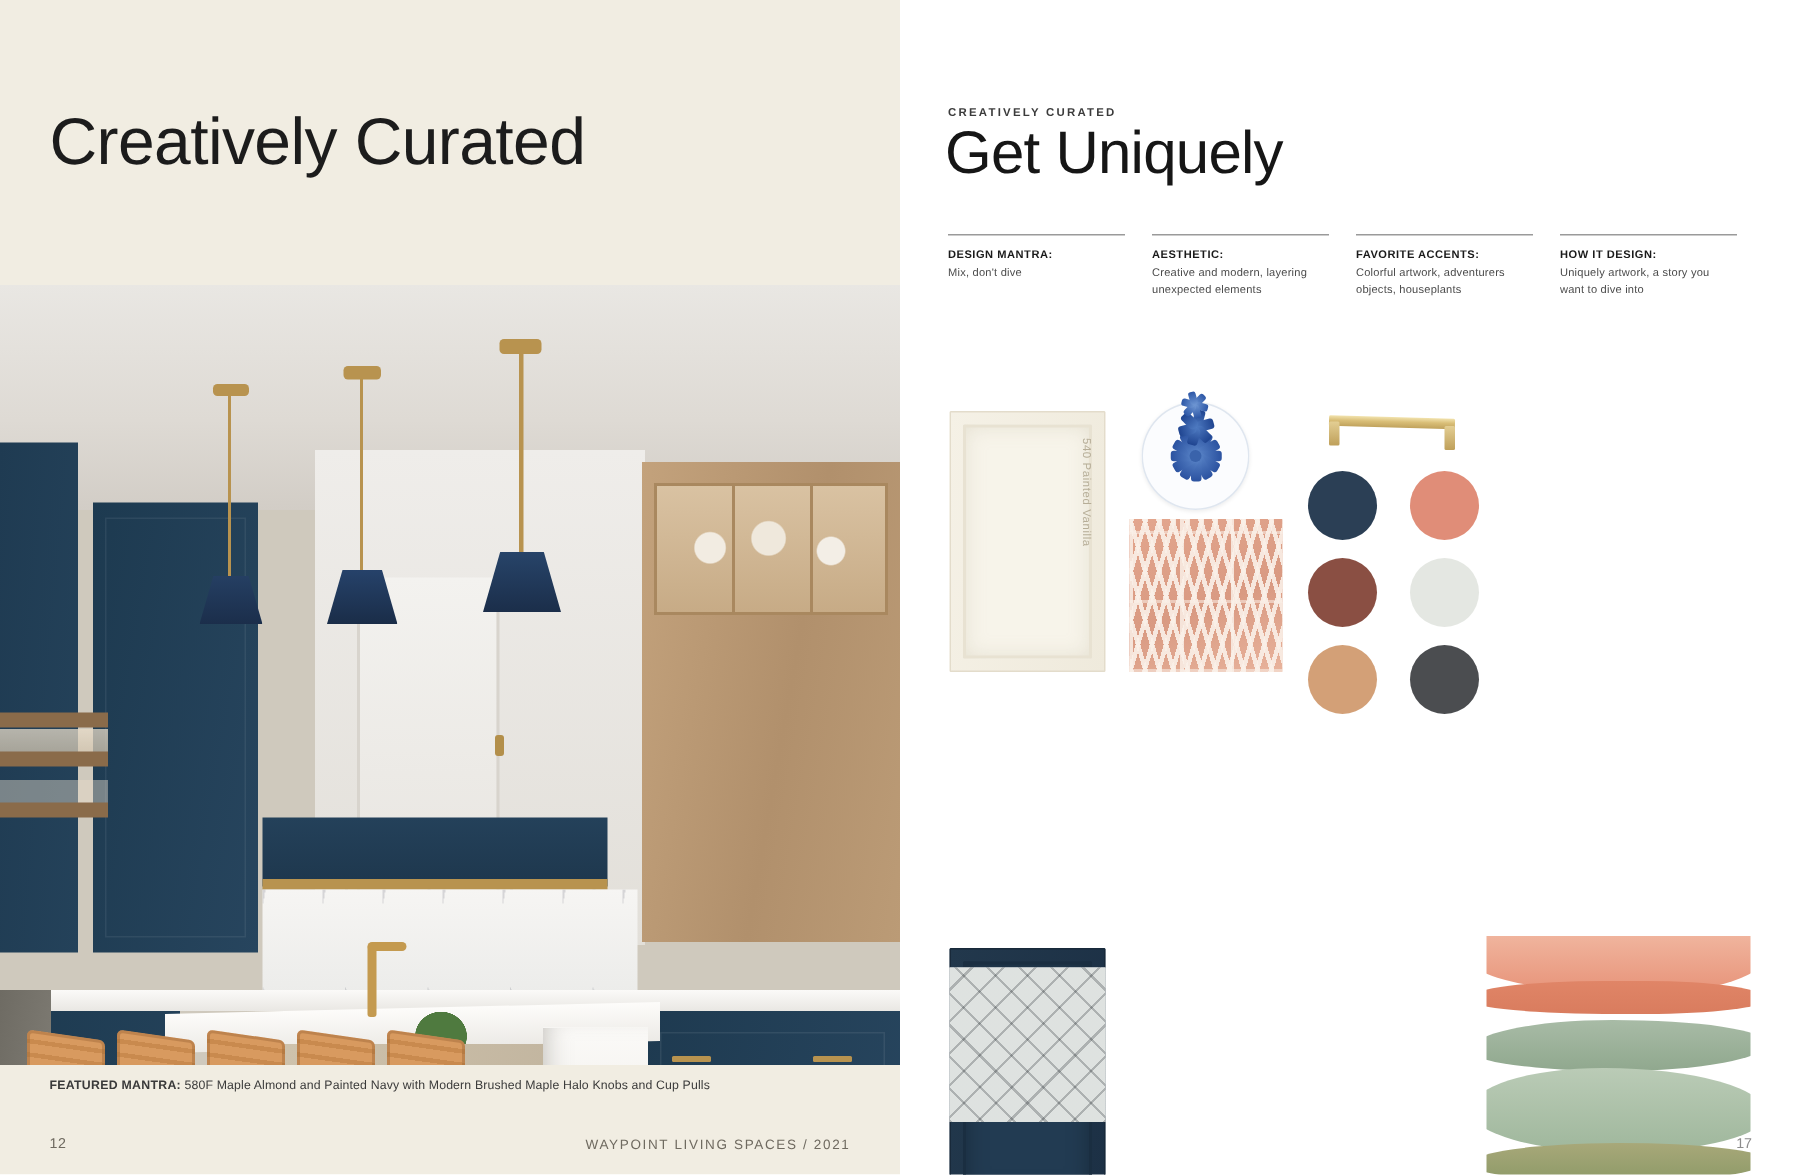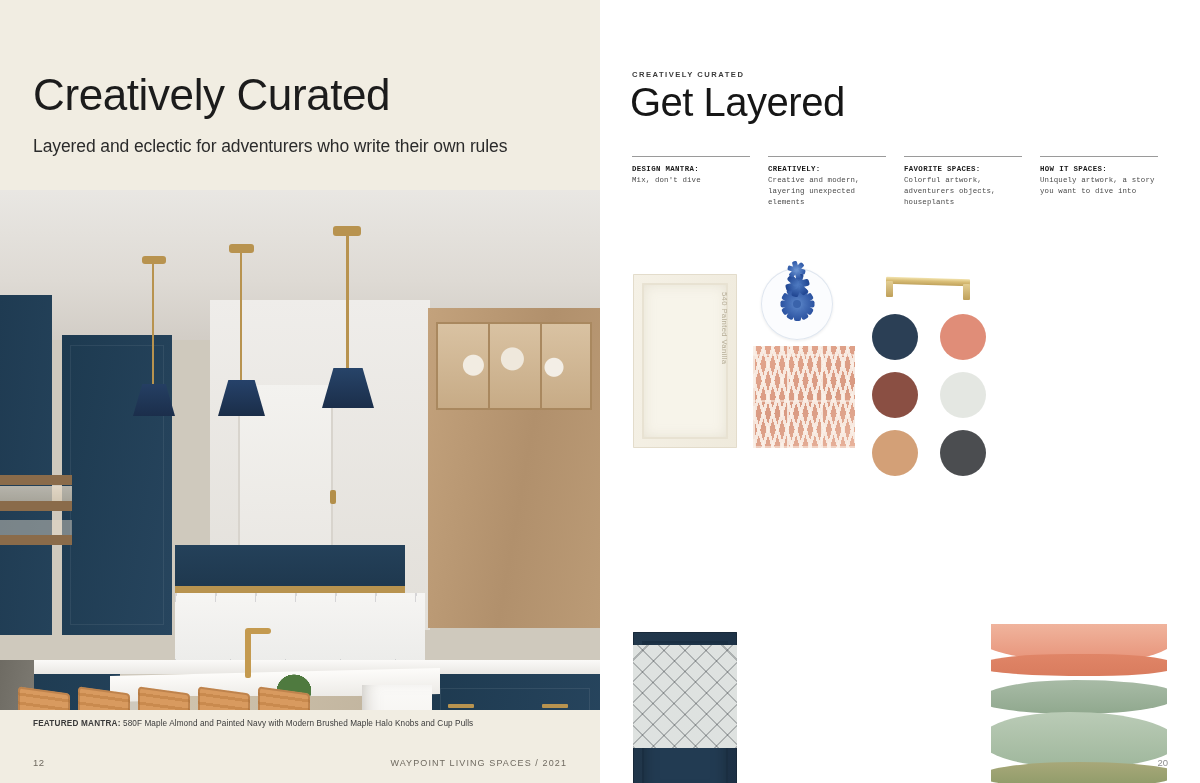--- a/index.html
+++ b/index.html
@@ -138,21 +138,21 @@
   .r-eyebrow {
     position:absolute; left:32px; top:70px;
     font-size:7.6px; letter-spacing:1.5px; font-weight:600; color:#3b3b3b;
   }
   .r-title {
     position:absolute; left:30px; top:80px;
     font-size:40px; font-weight:300; color:#161616; letter-spacing:-.5px;
   }
 
   .facts { position:absolute; left:32px; top:156px; width:538px; display:flex; gap:18px; }
-  .fact { width:118px;font-family:Liberation Mono, monospace; }
+  .fact { width:118px; }
   .fact .rule { height:1px; background:#9a9a9a; margin-bottom:8px; }
   .fact .f-label { font-size:7.4px; font-weight:700; letter-spacing:.35px; color:#1a1a1a; margin-bottom:2px; }
   .fact .f-text { font-size:7.4px; line-height:1.5; color:#4a4a4a; letter-spacing:.15px; }
 
   
   .tile { position:absolute; overflow:hidden; }
 
   
   .door { border-radius:1px; position:relative; }
   .door .inner { position:absolute; inset:9px; border-radius:1px; }
@@ -225,21 +225,20 @@
 </style>
 </head>
 <body>
 
 <div class="spread">
 
   <div class="page-left">
 
     <div class="left-head">
       <div class="title-big">Creatively Curated</div>
-      <div class="title-sub">Layered and eclectic for adventurers who write their own rules</div>
     </div>
 
     <div class="kitchen">
       <div class="k-layer k-ceiling"></div>
       <div class="k-layer k-wall-white"></div>
       <div class="k-layer k-door"></div>
       <div class="k-layer k-doorknob"></div>
 
       <div class="k-layer k-navy-a"></div>
       <div class="k-layer k-navy-b"></div>
@@ -313,41 +312,41 @@
 
     <div class="left-foot-row">
       <div class="pg">12</div>
       <div class="brandline">WAYPOINT LIVING SPACES / 2021</div>
     </div>
   </div>
 
   <div class="page-right">
 
     <div class="r-eyebrow">CREATIVELY CURATED</div>
-    <div class="r-title">Get Layered</div>
+    <div class="r-title">Get Uniquely</div>
 
     <div class="facts">
       <div class="fact">
         <div class="rule"></div>
         <div class="f-label">DESIGN MANTRA:</div>
         <div class="f-text">Mix, don't dive</div>
       </div>
       <div class="fact">
         <div class="rule"></div>
-        <div class="f-label">CREATIVELY:</div>
+        <div class="f-label">AESTHETIC:</div>
         <div class="f-text">Creative and modern, layering unexpected elements</div>
       </div>
       <div class="fact">
         <div class="rule"></div>
-        <div class="f-label">FAVORITE SPACES:</div>
+        <div class="f-label">FAVORITE ACCENTS:</div>
         <div class="f-text">Colorful artwork, adventurers objects, houseplants</div>
       </div>
       <div class="fact">
         <div class="rule"></div>
-        <div class="f-label">HOW IT SPACES:</div>
+        <div class="f-label">HOW IT DESIGN:</div>
         <div class="f-text">Uniquely artwork, a story you want to dive into</div>
       </div>
     </div>
 
     <div class="tile door door-vanilla" style="left:33px;top:274px;width:104px;height:174px;">
       <div class="inner"></div>
       <div class="vlabel">540 Painted Vanilla</div>
     </div>
 
     <div class="tile door door-navy" style="left:33px;top:458px;width:104px;height:174px;">
@@ -410,15 +409,15 @@
            border-radius:50% 45% 45% 55%/55% 60% 50% 45%;"></div>
       <div class="wc-band" style="top:56px;height:34px;background:linear-gradient(180deg,#A8BBA6,#90A88E);
            border-radius:48% 52% 50% 50%/60% 45% 55% 40%;"></div>
       <div class="wc-band" style="top:88px;height:56px;background:linear-gradient(180deg,#BACBB6,#9FB79C);
            border-radius:45% 55% 50% 50%/50% 55% 45% 50%;"></div>
       <div class="wc-band" style="top:138px;height:26px;background:linear-gradient(180deg,#A8A879,#8D9A68);
            border-radius:50% 50% 48% 52%/55% 45% 55% 45%;"></div>
 
     </div>
 
-    <div class="r-pagenum">20</div>
+    <div class="r-pagenum">17</div>
   </div>
 </div>
 
 </body></html>

